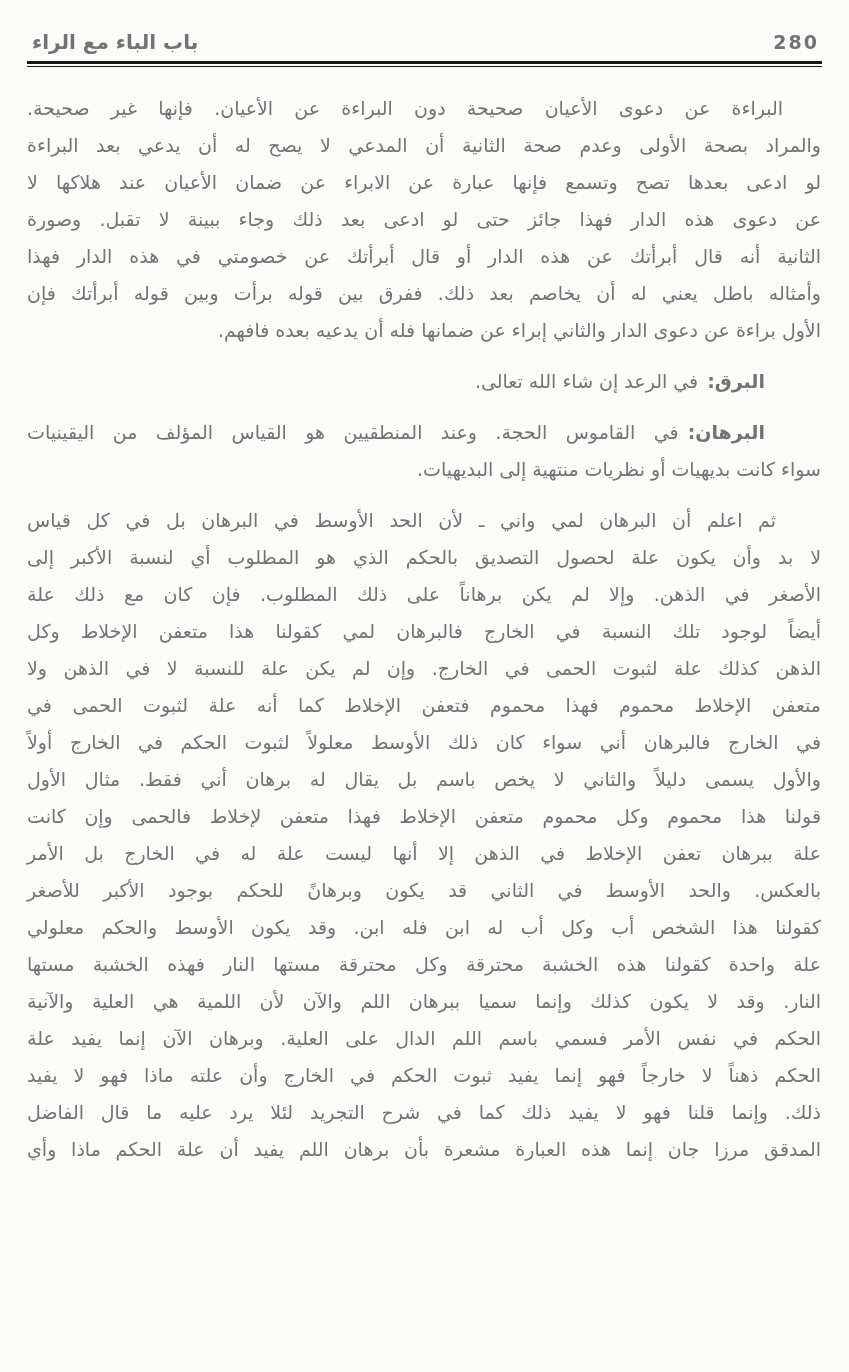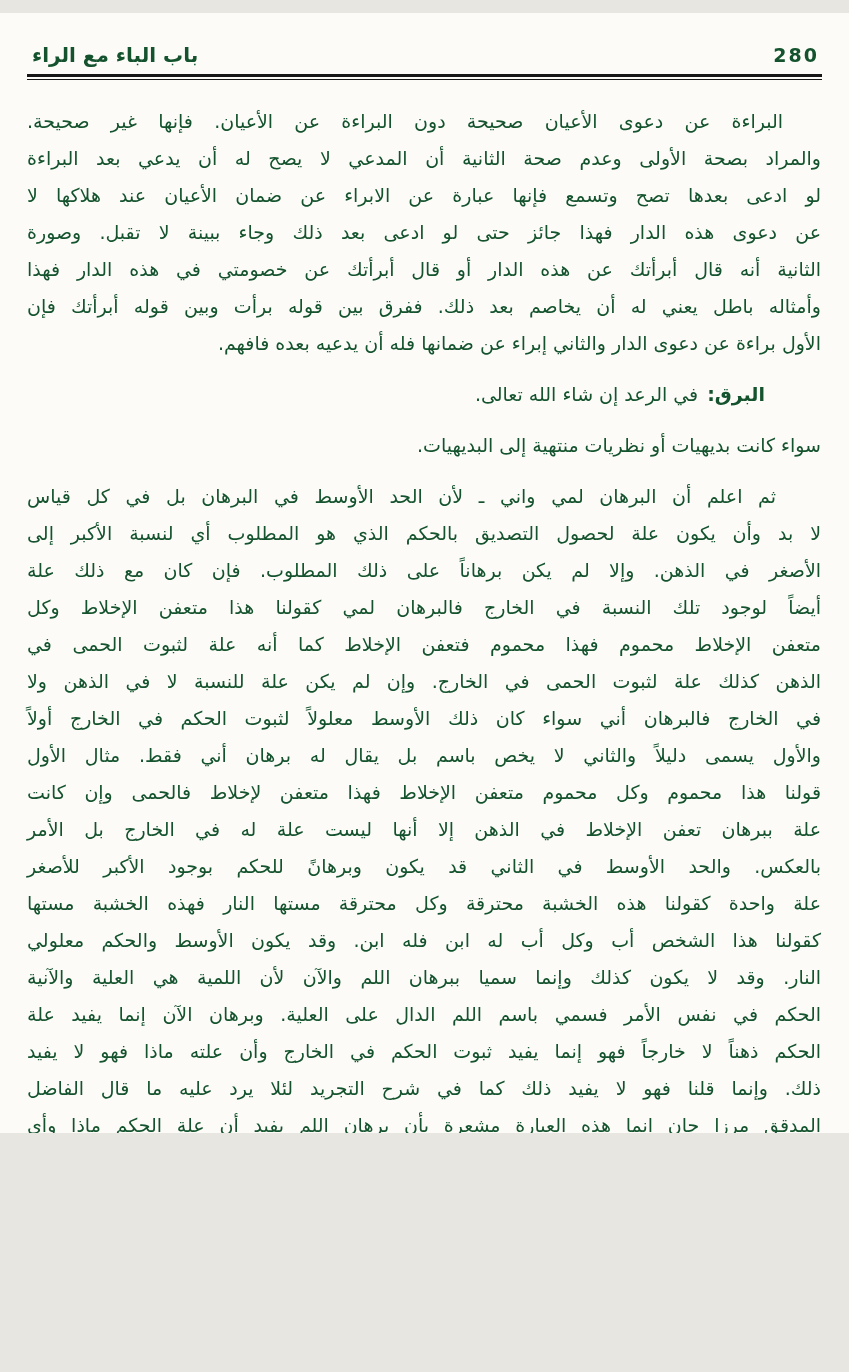--- a/index.html
+++ b/index.html
@@ -3,24 +3,24 @@
 <meta charset="utf-8">
 <style>
   html, body {
     margin: 0;
     padding: 0;
     background: #e8e6e1;
   }
   .page {
     position: relative;
     width: 849px;
-    height: 1120px;
-    margin: 13px auto;
+    height: 1372px;
+    margin: 0 auto;
     background: #fcfbf8;
-    color: #14532d;
+    color: #737373;
     font-family: "DejaVu Sans", sans-serif;
     overflow: hidden;
     direction: rtl;
   }
   .header {
     display: flex;
     direction: ltr;
     justify-content: space-between;
     align-items: baseline;
     padding: 30px 30px 0 32px;
@@ -88,37 +88,38 @@
       <div class="line">الثانية أنه قال أبرأتك عن هذه الدار أو قال أبرأتك عن خصومتي في هذه الدار فهذا</div>
       <div class="line">وأمثاله باطل يعني له أن يخاصم بعد ذلك. ففرق بين قوله برأت وبين قوله أبرأتك فإن</div>
       <div class="line short">الأول براءة عن دعوى الدار والثاني إبراء عن ضمانها فله أن يدعيه بعده فافهم.</div>
     </section>
 
     <section class="para">
       <div class="line short ind-lg"><span class="term">البرق:</span><span>في الرعد إن شاء الله تعالى.</span></div>
     </section>
 
     <section class="para">
+      <div class="line ind-lg"><span class="term">البرهان:</span><span>في القاموس الحجة. وعند المنطقيين هو القياس المؤلف من اليقينيات</span></div>
       <div class="line short">سواء كانت بديهيات أو نظريات منتهية إلى البديهيات.</div>
     </section>
 
     <section class="para">
       <div class="line ind-md">ثم اعلم أن البرهان لمي واني ـ لأن الحد الأوسط في البرهان بل في كل قياس</div>
       <div class="line">لا بد وأن يكون علة لحصول التصديق بالحكم الذي هو المطلوب أي لنسبة الأكبر إلى</div>
       <div class="line">الأصغر في الذهن. وإلا لم يكن برهاناً على ذلك المطلوب. فإن كان مع ذلك علة</div>
       <div class="line">أيضاً لوجود تلك النسبة في الخارج فالبرهان لمي كقولنا هذا متعفن الإخلاط وكل</div>
+      <div class="line">الذهن كذلك علة لثبوت الحمى في الخارج. وإن لم يكن علة للنسبة لا في الذهن ولا</div>
       <div class="line">متعفن الإخلاط محموم فهذا محموم فتعفن الإخلاط كما أنه علة لثبوت الحمى في</div>
-      <div class="line">الذهن كذلك علة لثبوت الحمى في الخارج. وإن لم يكن علة للنسبة لا في الذهن ولا</div>
       <div class="line">في الخارج فالبرهان أني سواء كان ذلك الأوسط معلولاً لثبوت الحكم في الخارج أولاً</div>
       <div class="line">والأول يسمى دليلاً والثاني لا يخص باسم بل يقال له برهان أني فقط. مثال الأول</div>
       <div class="line">قولنا هذا محموم وكل محموم متعفن الإخلاط فهذا متعفن لإخلاط فالحمى وإن كانت</div>
       <div class="line">علة ببرهان تعفن الإخلاط في الذهن إلا أنها ليست علة له في الخارج بل الأمر</div>
       <div class="line">بالعكس. والحد الأوسط في الثاني قد يكون وبرهانً للحكم بوجود الأكبر للأصغر</div>
+      <div class="line">كقولنا هذا الشخص أب وكل أب له ابن فله ابن. وقد يكون الأوسط والحكم معلولي</div>
       <div class="line">علة واحدة كقولنا هذه الخشبة محترقة وكل محترقة مستها النار فهذه الخشبة مستها</div>
-      <div class="line">كقولنا هذا الشخص أب وكل أب له ابن فله ابن. وقد يكون الأوسط والحكم معلولي</div>
       <div class="line">النار. وقد لا يكون كذلك وإنما سميا ببرهان اللم والآن لأن اللمية هي العلية والآنية</div>
       <div class="line">الحكم في نفس الأمر فسمي باسم اللم الدال على العلية. وبرهان الآن إنما يفيد علة</div>
       <div class="line">الحكم ذهناً لا خارجاً فهو إنما يفيد ثبوت الحكم في الخارج وأن علته ماذا فهو لا يفيد</div>
       <div class="line">ذلك. وإنما قلنا فهو لا يفيد ذلك كما في شرح التجريد لئلا يرد عليه ما قال الفاضل</div>
       <div class="line">المدقق مرزا جان إنما هذه العبارة مشعرة بأن برهان اللم يفيد أن علة الحكم ماذا وأي</div>
     </section>
 
   </main>
 </div>
 

